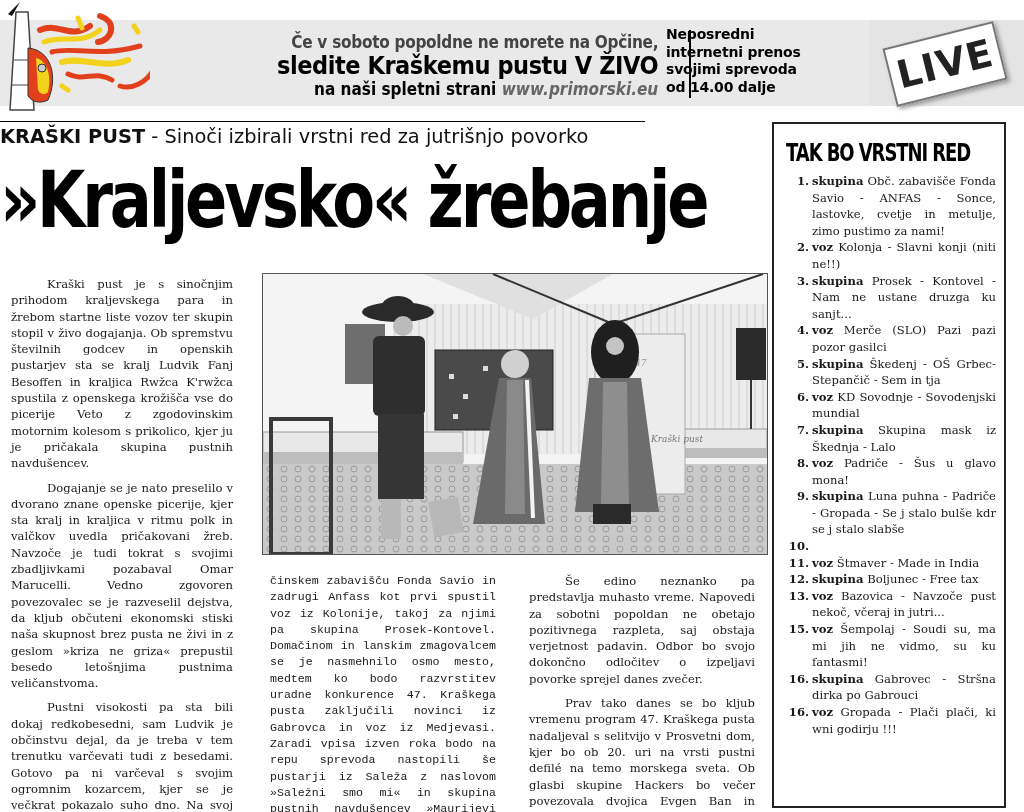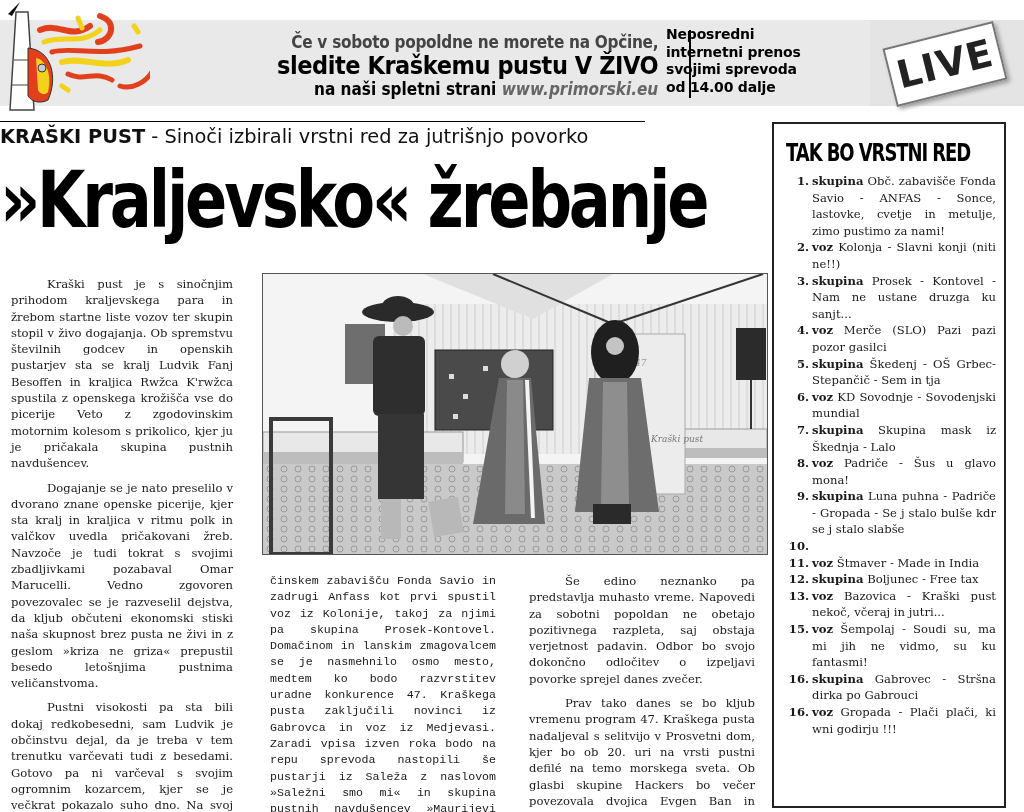--- a/index.html
+++ b/index.html
@@ -204,21 +204,21 @@
     <div class="sb-item">
         <span class="sb-num">11.</span>
         <span class="sb-body"><span class="sb-type">voz</span> <span>Štmaver - Made in India</span></span>
       </div>
     <div class="sb-item">
         <span class="sb-num">12.</span>
         <span class="sb-body"><span class="sb-type">skupina</span> <span>Boljunec - Free tax</span></span>
       </div>
     <div class="sb-item">
         <span class="sb-num">13.</span>
-        <span class="sb-body"><span class="sb-type">voz</span> <span>Bazovica - Kraški pust nekoč, včeraj in jutri...</span></span>
+        <span class="sb-body"><span class="sb-type">voz</span> <span>Bazovica - Navzoče pust nekoč, včeraj in jutri...</span></span>
       </div>
     <div class="sb-item">
         <span class="sb-num">15.</span>
         <span class="sb-body"><span class="sb-type">voz</span> <span>Šempolaj - Soudi su, ma mi jih ne vidmo, su ku fantasmi!</span></span>
       </div>
     <div class="sb-item">
         <span class="sb-num">16.</span>
         <span class="sb-body"><span class="sb-type">skupina</span> <span>Gabrovec - Stršna dirka po Gabrouci</span></span>
       </div>
     <div class="sb-item">

